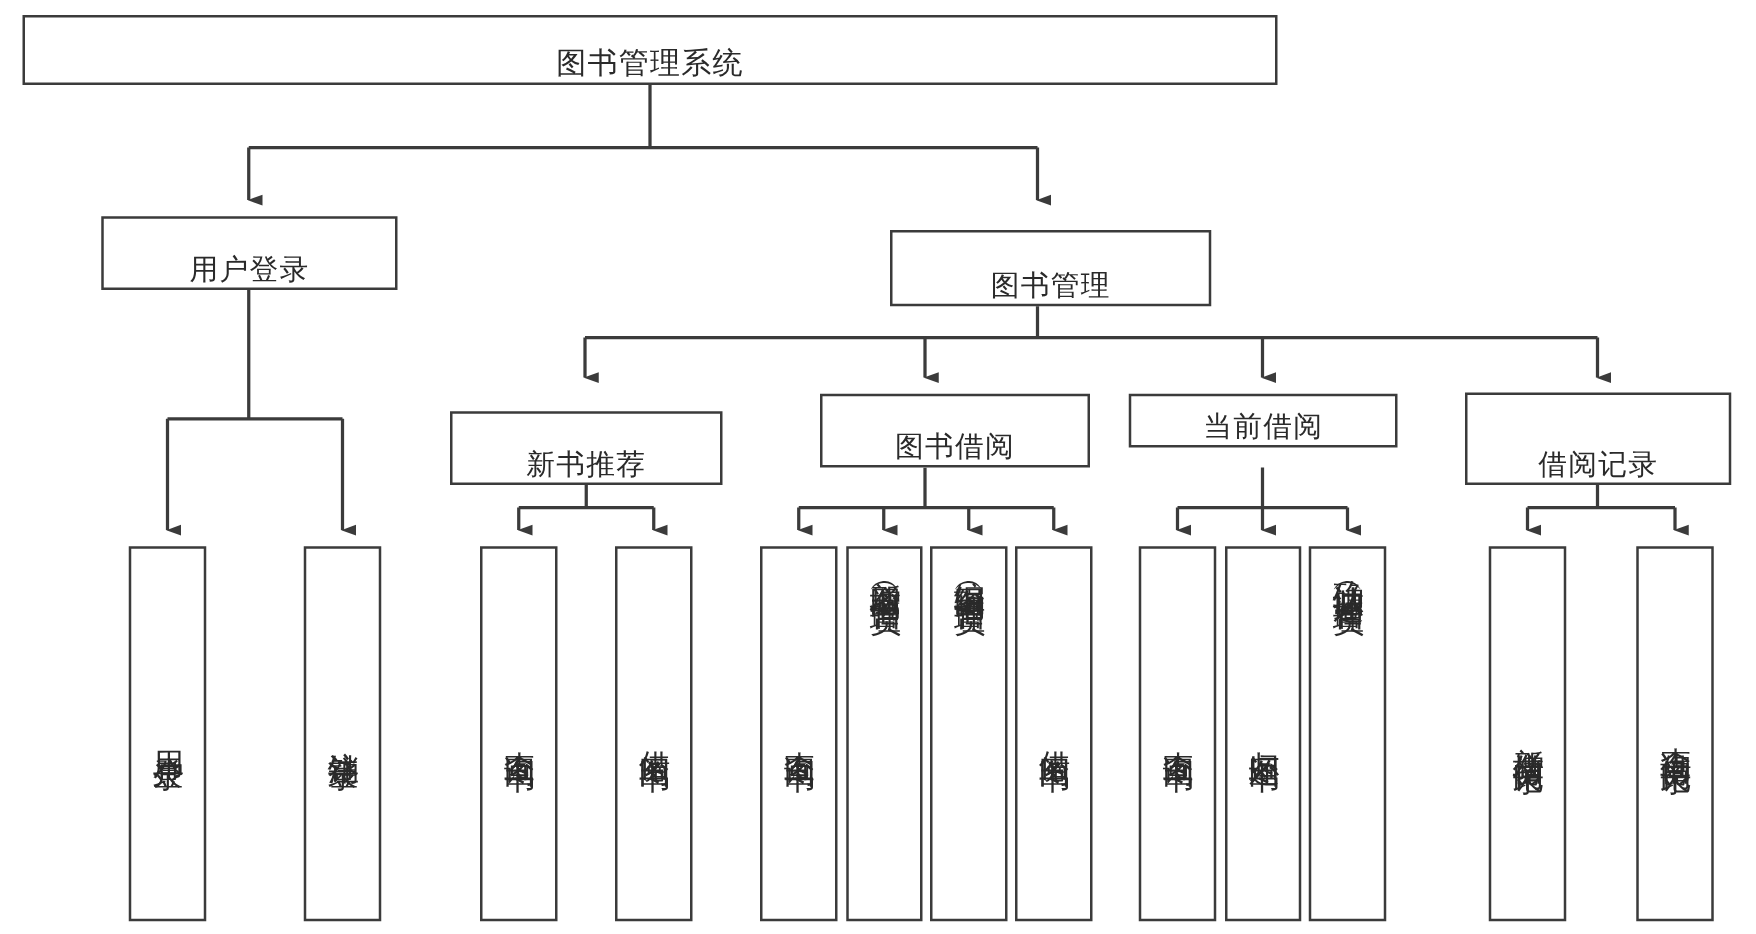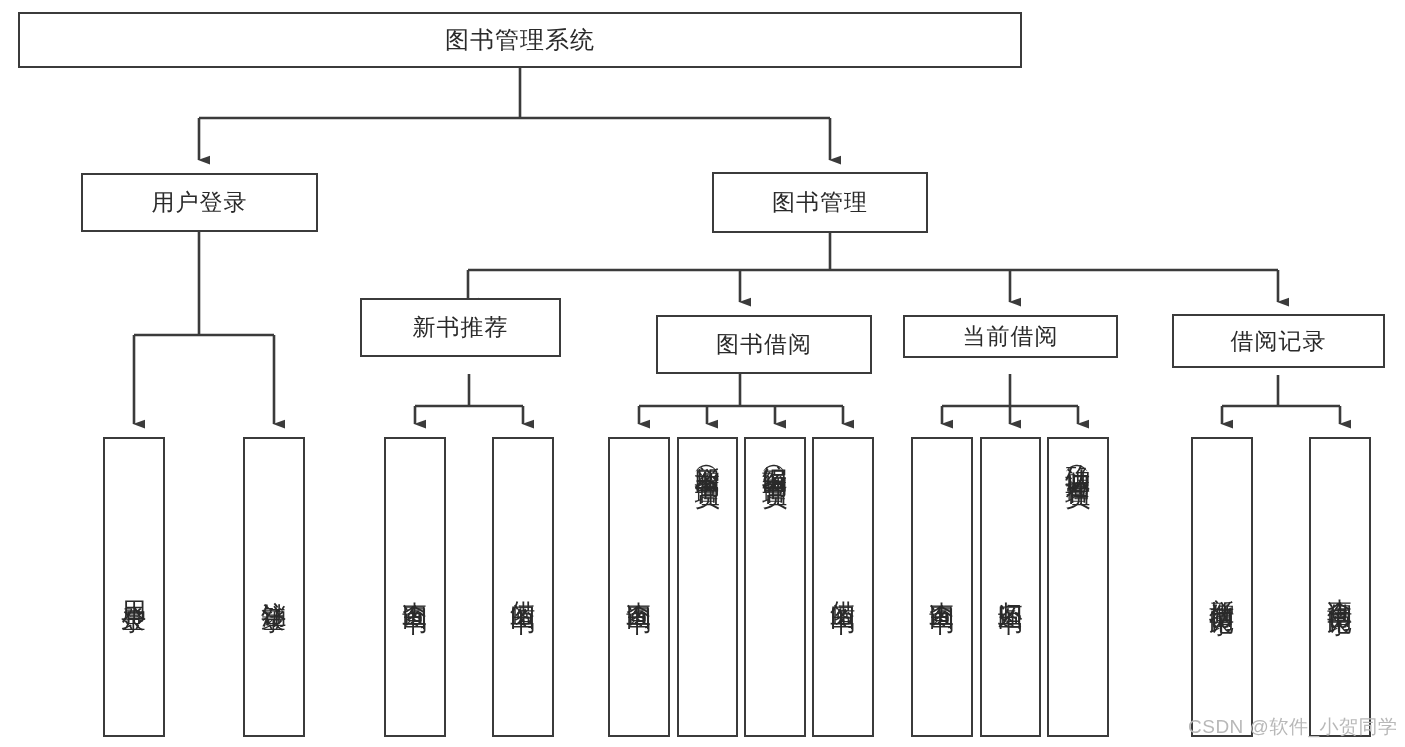--- a/index.html
+++ b/index.html
@@ -24,21 +24,21 @@
     width: 1405px;
     height: 747px;
     pointer-events: none;
   }
   .node {
     position: absolute;
     box-sizing: border-box;
     border: 2.5px solid #3b3b3b;
     background: #ffffff;
     display: flex;
-    align-items: center;
+    align-items: flex-end;
     justify-content: center;
     color: #2a2a2a;
     z-index: 2;
   }
   .node-label {
     display: block;
     text-align: center;
     line-height: 1.25;
     letter-spacing: 1px;
     white-space: nowrap;
@@ -132,34 +132,34 @@
     </g>
   </svg>
 
   <div class="node h root" style="left:18px; top:12px; width:1004px; height:56px;">
     <span class="node-label">图书管理系统</span>
   </div>
 
   <div class="node h" style="left:81px; top:173px; width:237px; height:59px;">
     <span class="node-label">用户登录</span>
   </div>
-  <div class="node h" style="left:712px; top:172px; width:216px; height:61px;">
+  <div class="node h" style="left:712px; top:184px; width:257px; height:61px;">
     <span class="node-label">图书管理</span>
   </div>
 
-  <div class="node h" style="left:360px; top:298px; width:201px; height:59px;">
+  <div class="node h" style="left:360px; top:329px; width:218px; height:59px;">
     <span class="node-label">新书推荐</span>
   </div>
   <div class="node h" style="left:632px; top:315px; width:216px; height:59px;margin-left:24px;">
     <span class="node-label">图书借阅</span>
   </div>
   <div class="node h" style="left:903px; top:315px; width:215px; height:43px;">
     <span class="node-label">当前借阅</span>
   </div>
-  <div class="node h" style="left:1172px; top:314px; width:213px; height:54px;">
+  <div class="node h" style="left:1172px; top:314px; width:213px; height:74px;">
     <span class="node-label">借阅记录</span>
   </div>
 
   <div class="node v center" style="left:103px; top:437px; width:62px; height:300px;">
     <span class="node-label">用户登录</span>
   </div>
   <div class="node v center" style="left:243px; top:437px; width:62px; height:300px;">
     <span class="node-label">注销登录</span>
   </div>
 
@@ -193,15 +193,14 @@
     <span class="node-label">确认归还（管理员）</span>
   </div>
 
   <div class="node v center" style="left:1191px; top:437px; width:62px; height:300px;">
     <span class="node-label">新增借阅记录</span>
   </div>
   <div class="node v center" style="left:1309px; top:437px; width:62px; height:300px;">
     <span class="node-label">查询借阅记录</span>
   </div>
 
-  <div class="watermark" style="left:1188px; top:714px;">CSDN @软件_小贺同学</div>
 
 </div>
 
 </body></html>

